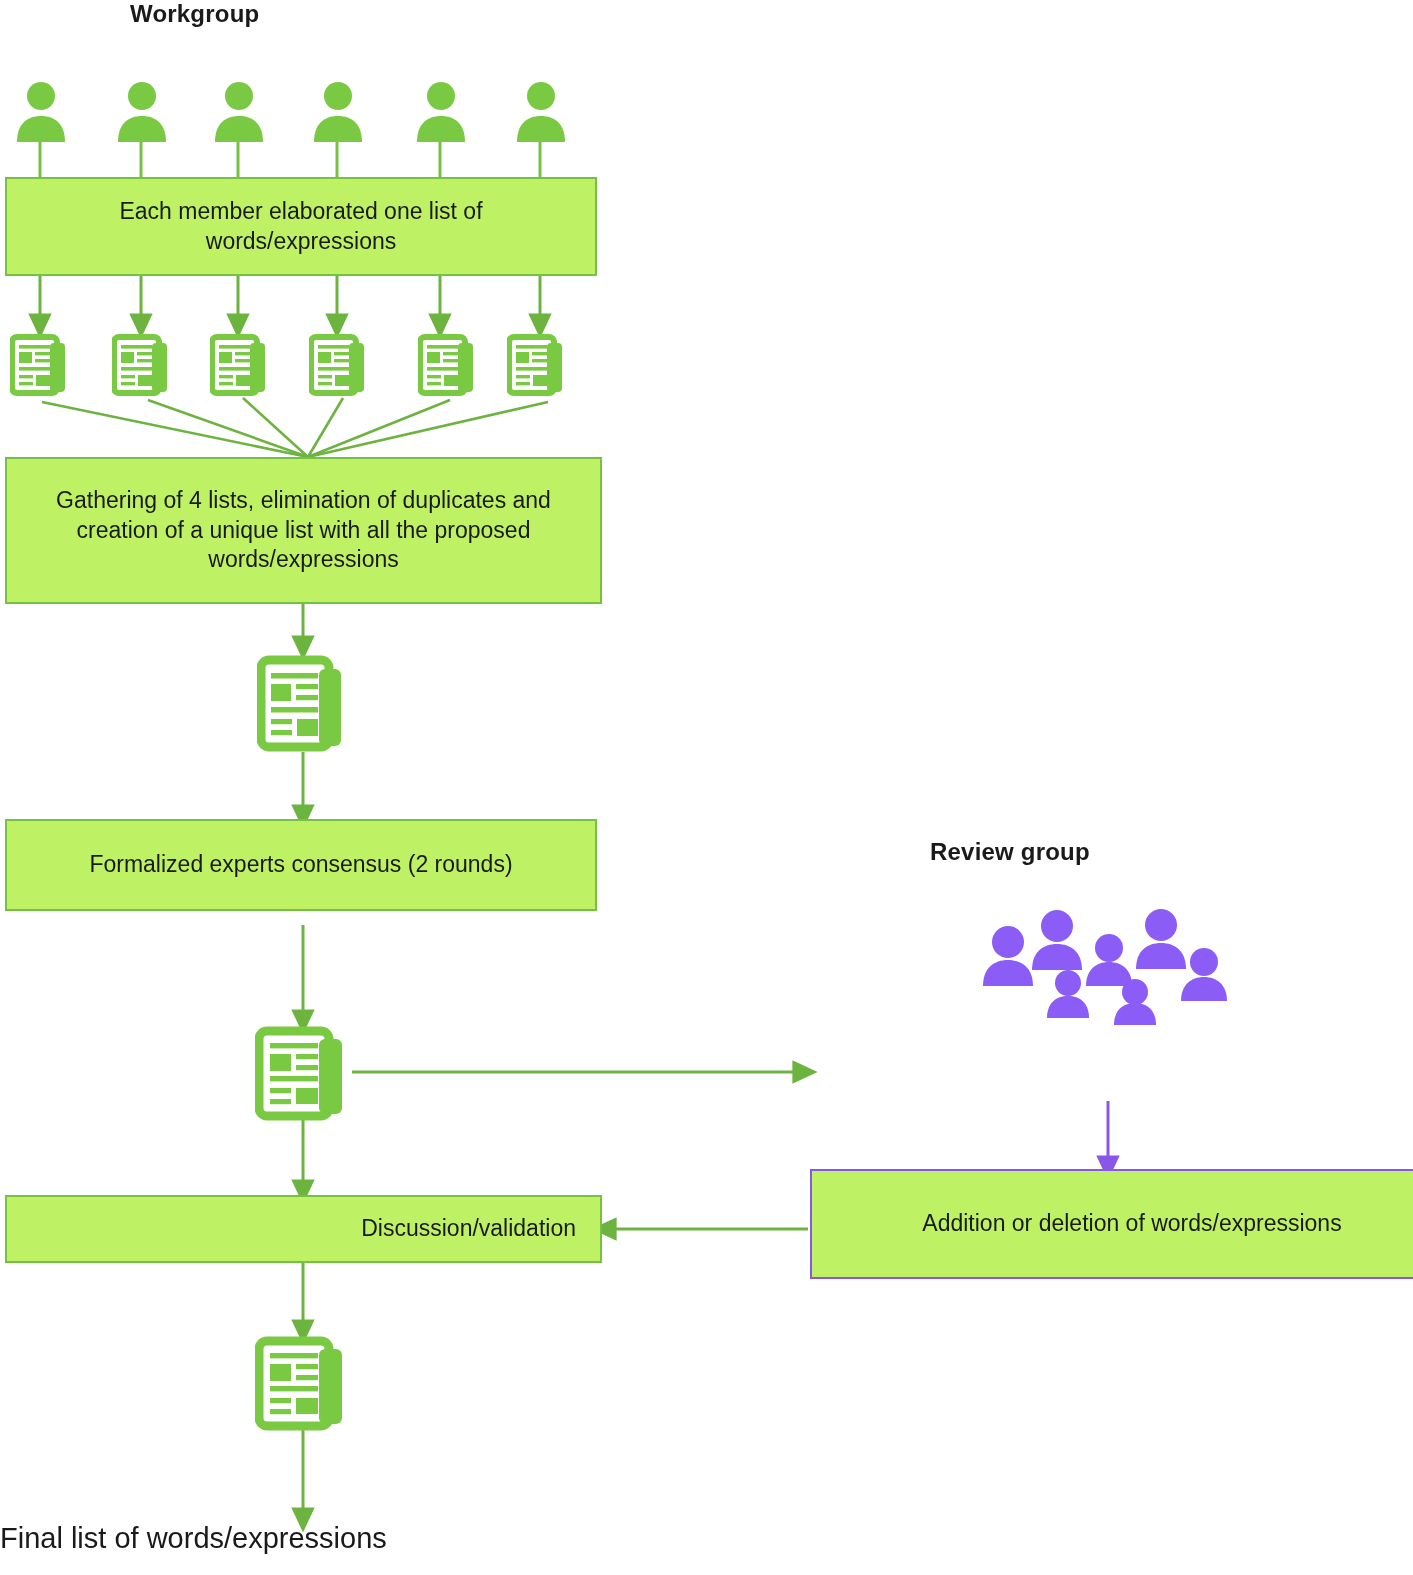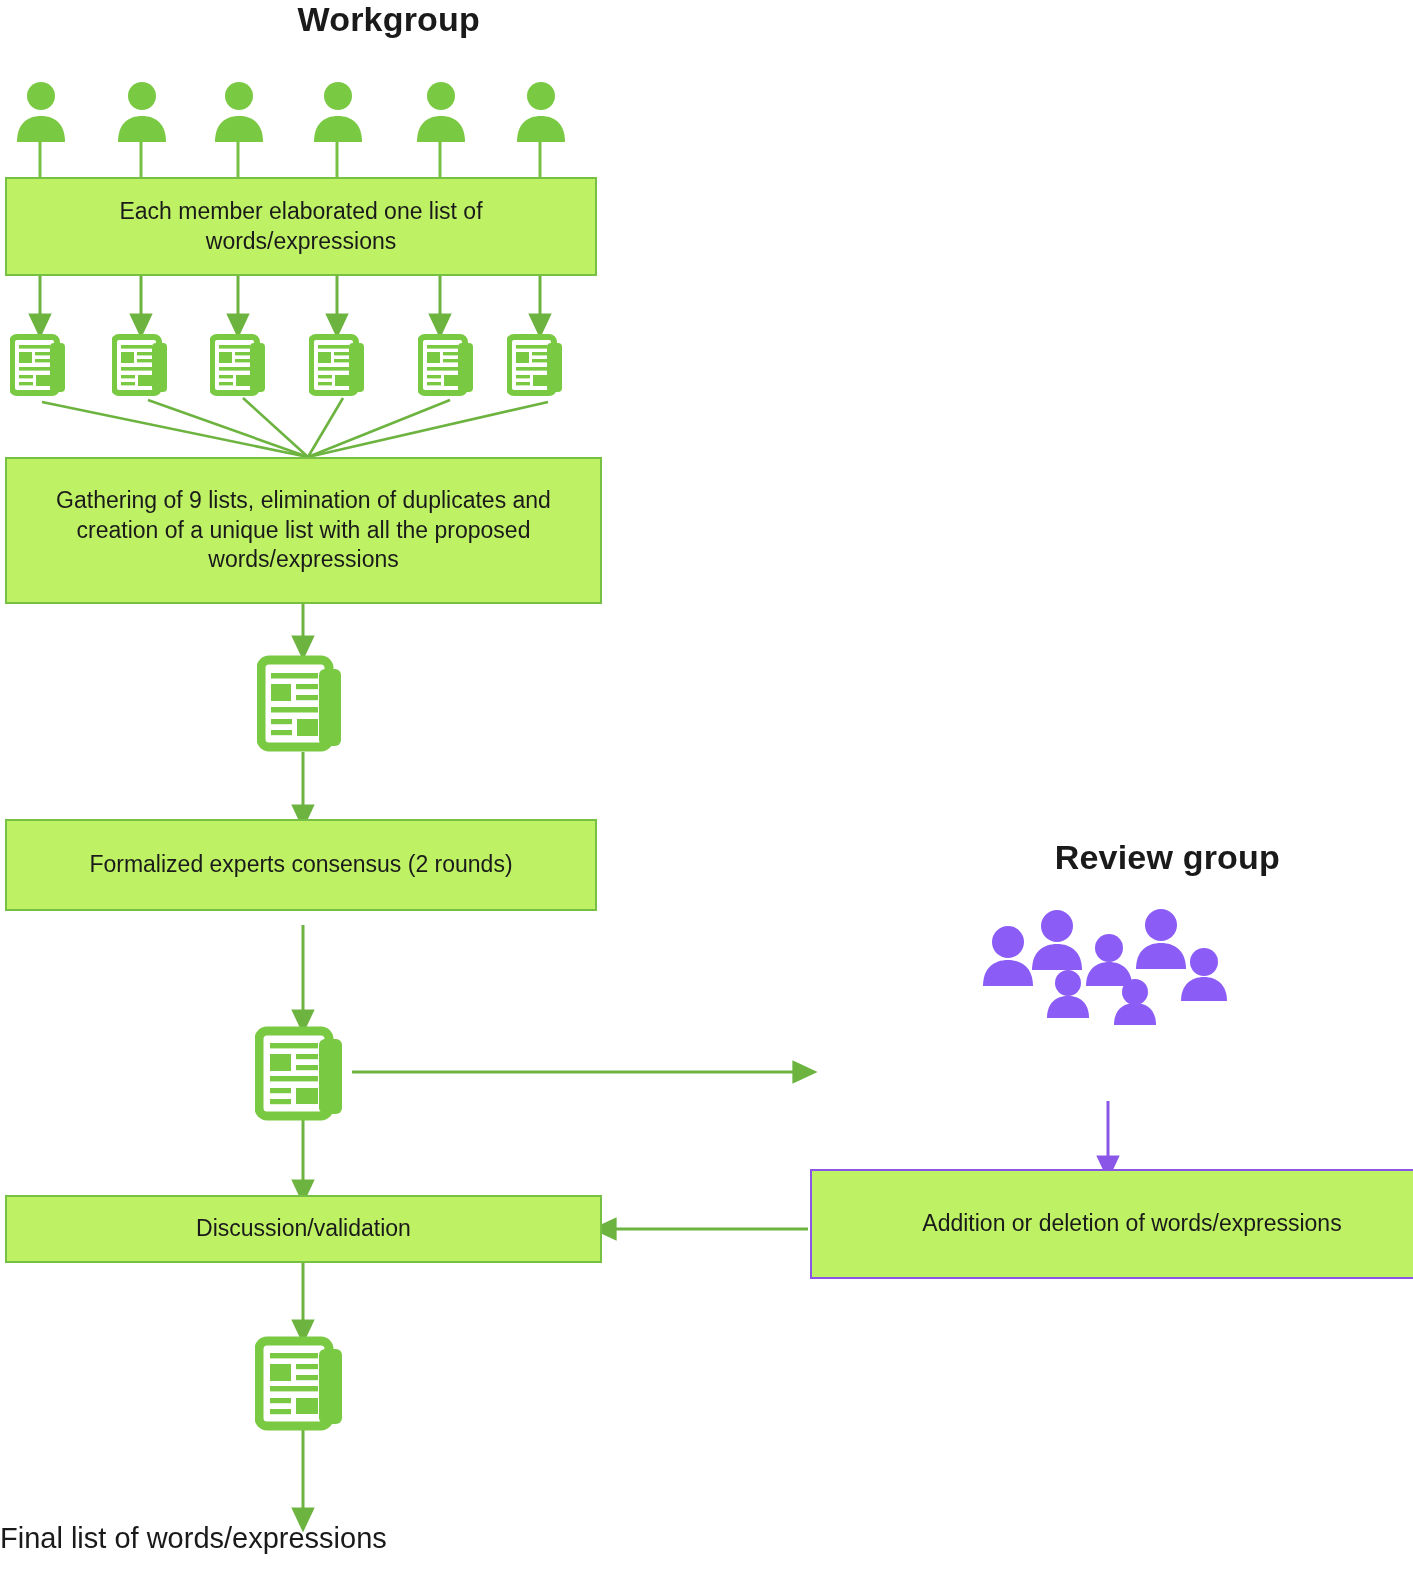--- a/index.html
+++ b/index.html
@@ -20,23 +20,23 @@
   .svg-layer {
     position: absolute;
     left: 0;
     top: 0;
     width: 1413px;
     height: 1575px;
   }
   .group-title {
     position: absolute;
     font-weight: bold;
-    font-size: 34px;
+    font-size: 24px;
     color: #1a1a1a;
-    text-align: right;
+    text-align: left;
     letter-spacing: 0.2px;
     white-space: nowrap;
   }
   .flow-box {
     position: absolute;
     box-sizing: border-box;
     background: #bef264;
     display: flex;
     align-items: center;
     justify-content: center;
@@ -248,21 +248,21 @@
       <rect x="25" y="18" width="15" height="3.4" fill="#7ac943"></rect>
       <rect x="25" y="25" width="15" height="3.4" fill="#7ac943"></rect>
       <rect x="9" y="33" width="31" height="3.6" fill="#7ac943"></rect>
       <rect x="9" y="41" width="14" height="3.4" fill="#7ac943"></rect>
       <rect x="9" y="48" width="14" height="3.4" fill="#7ac943"></rect>
       <rect x="26" y="41" width="14" height="11" fill="#7ac943"></rect>
     </svg>
   </div>
 
   <div class="flow-box green" style="left:5px; top:457px; width:597px; height:147px; padding:0 20px;">
-    <span>Gathering of 9 lists, elimination of duplicates and creation of  a unique list with all the proposed words/expressions</span>
+    <span>Gathering of 4 lists, elimination of duplicates and creation of  a unique list with all the proposed words/expressions</span>
   </div>
 
   <div class="icon-wrap" style="left:257px; top:655px;">
     <svg width="92" height="97" viewBox="0 0 92 97">
       <rect x="62" y="14" width="22" height="77" rx="6" fill="#7ac943"></rect>
       <rect x="4" y="5" width="68" height="87" rx="8" fill="none" stroke="#7ac943" stroke-width="9"></rect>
       <rect x="14" y="18" width="47" height="5.5" fill="#7ac943"></rect>
       <rect x="14" y="29" width="20" height="17" fill="#7ac943"></rect>
       <rect x="39" y="29" width="22" height="5.2" fill="#7ac943"></rect>
       <rect x="39" y="40" width="22" height="5.2" fill="#7ac943"></rect>
@@ -318,21 +318,21 @@
       <rect x="15" y="73" width="21" height="5.2" fill="#7ac943"></rect>
       <rect x="41" y="62" width="22" height="16" fill="#7ac943"></rect>
     </svg>
   </div>
 
 
   <div class="flow-box purple" style="left:810px; top:1169px; width:644px; height:110px; padding:0 8px;">
     <span>Addition or deletion of words/expressions</span>
   </div>
 
-  <div class="flow-box green" style="left:5px; top:1195px; width:597px; height:68px; padding:0 24px;">
+  <div class="flow-box green" style="left:5px; top:1195px; width:597px; height:68px; padding:0 24px;justify-content:flex-end;">
     <span>Discussion/validation</span>
   </div>
 
   <div class="icon-wrap" style="left:255px; top:1336px;">
     <svg width="97" height="95" viewBox="0 0 97 95">
       <rect x="64" y="13" width="23" height="75" rx="6" fill="#7ac943"></rect>
       <rect x="4" y="5" width="70" height="85" rx="8" fill="none" stroke="#7ac943" stroke-width="9"></rect>
       <rect x="15" y="17" width="48" height="5.4" fill="#7ac943"></rect>
       <rect x="15" y="28" width="21" height="17" fill="#7ac943"></rect>
       <rect x="41" y="28" width="22" height="5.2" fill="#7ac943"></rect>

